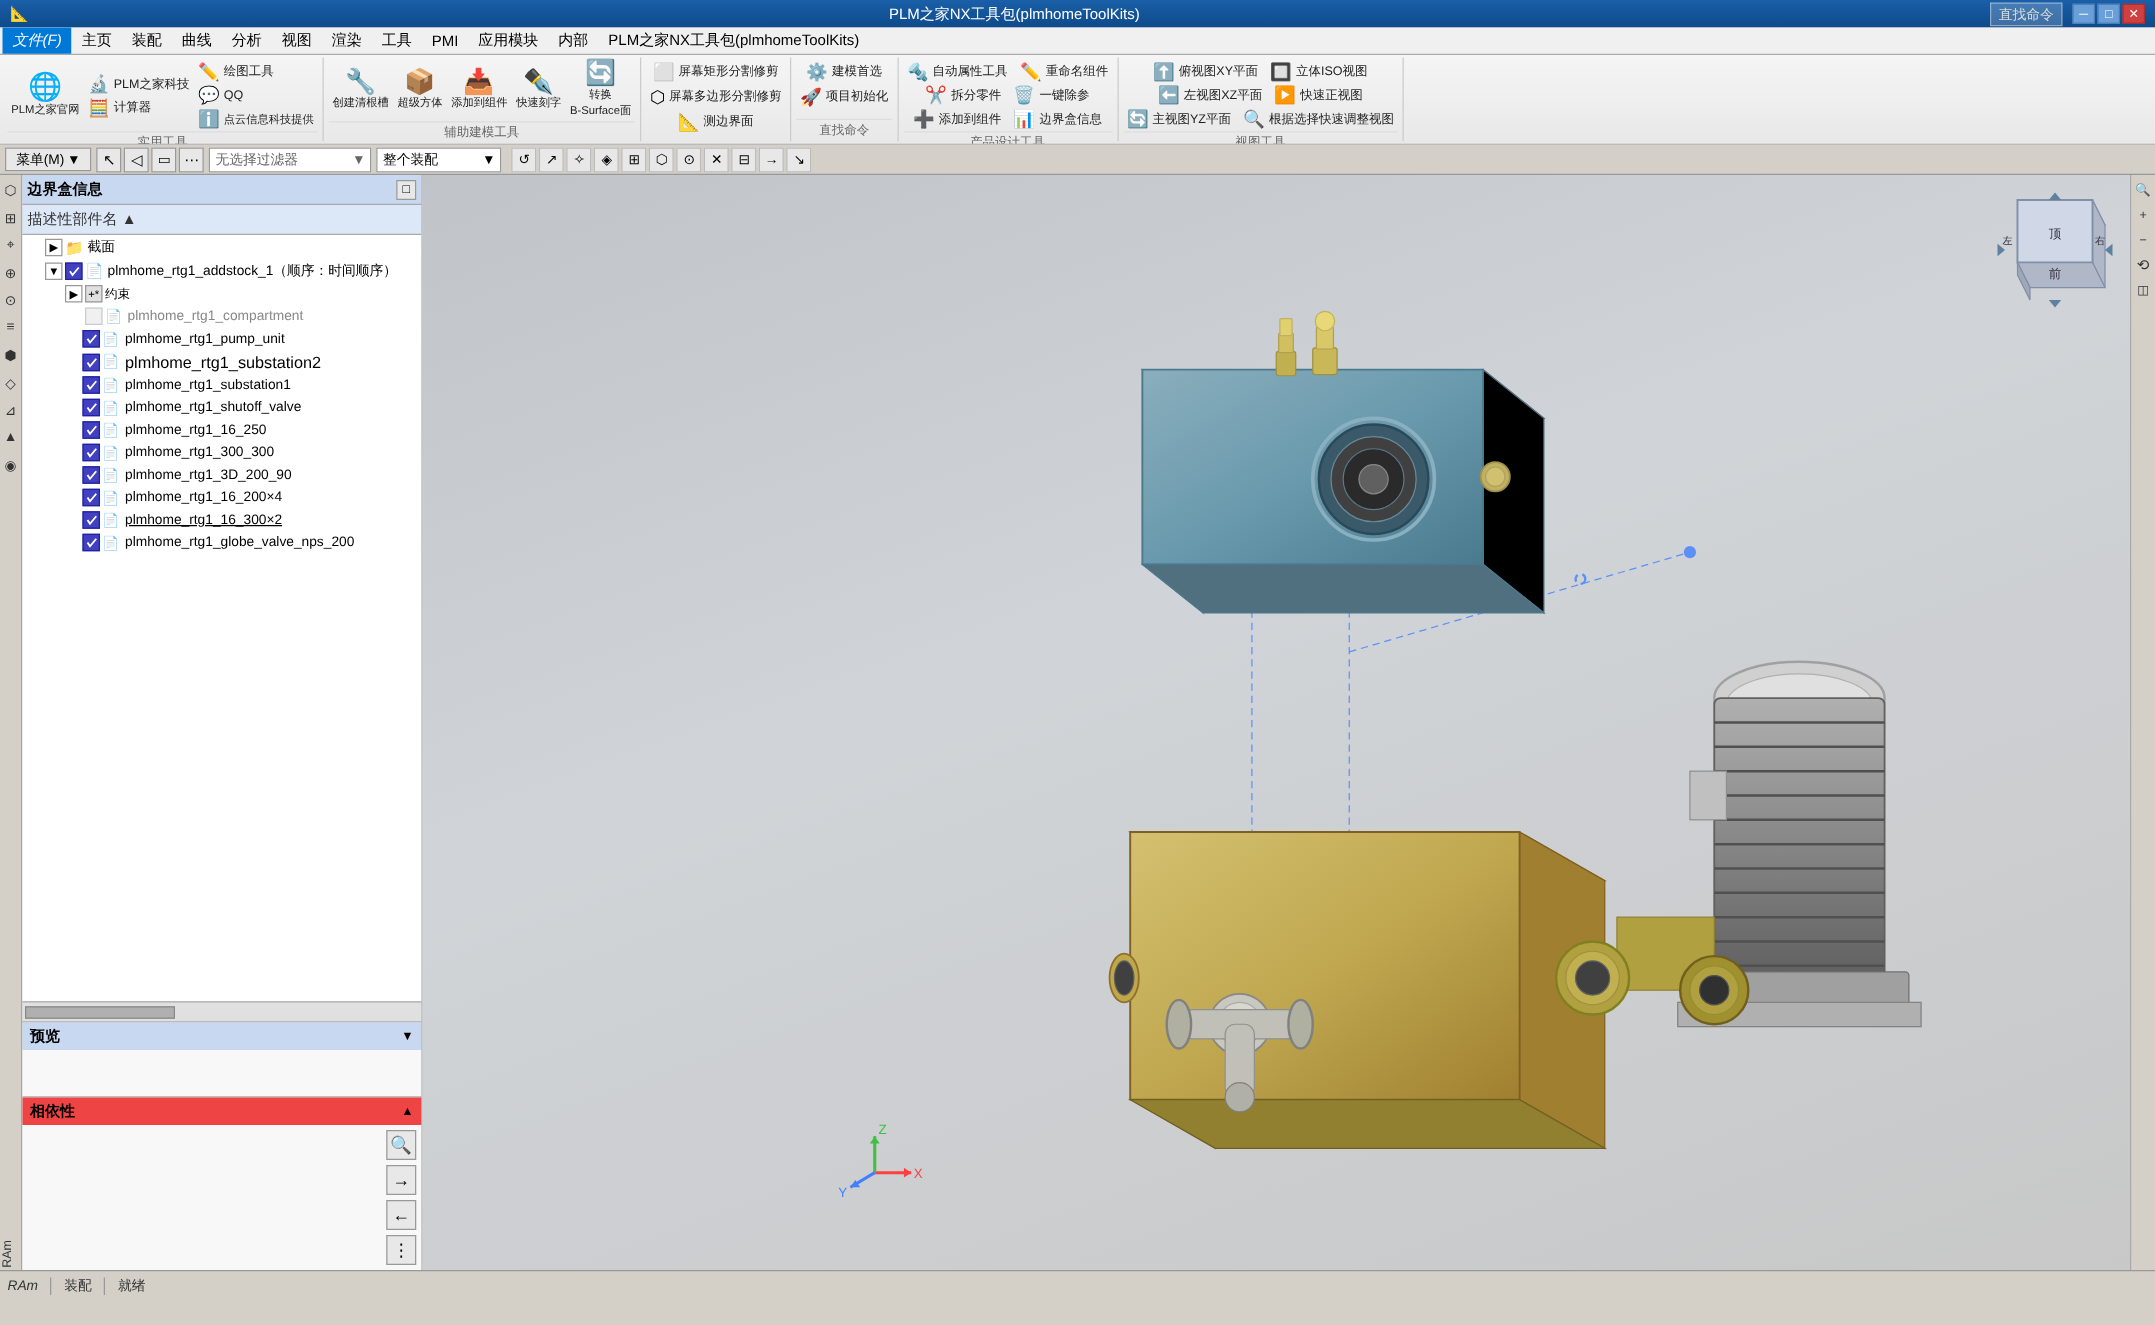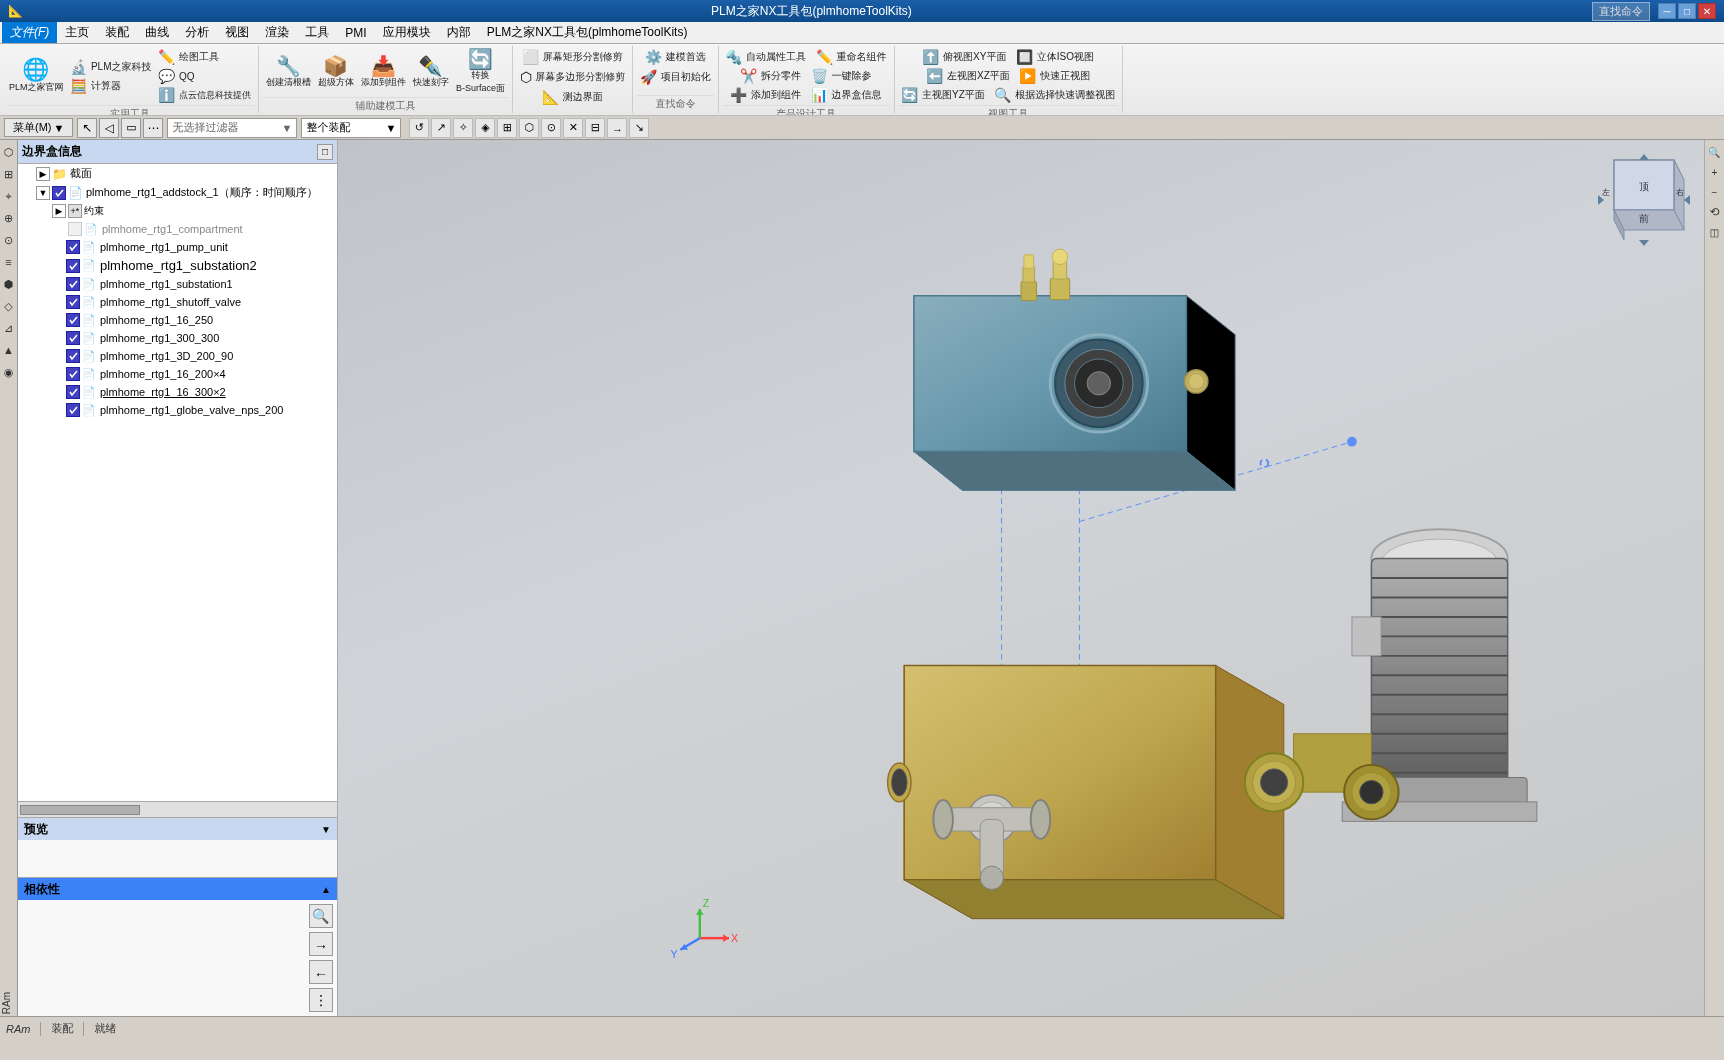--- a/index.html
+++ b/index.html
@@ -303,20 +303,23 @@
     </div>
   </div>
 
   <div id="sidebar" style="width:320px;background:#f0f0f0;border-right:1px solid #aaa;display:flex;flex-direction:column;">
 
     <div style="height:24px;background:#c8d8f0;border-bottom:1px solid #aaa;display:flex;align-items:center;padding:0 4px;justify-content:space-between;">
       <span style="font-size:12px;font-weight:bold;">边界盒信息</span>
       <div style="width:16px;height:16px;background:#e8e8e8;border:1px solid #999;display:flex;align-items:center;justify-content:center;font-size:10px;cursor:pointer;">□</div>
     </div>
 
+    <div style="height:24px;background:#dce8f8;border-bottom:1px solid #aaa;display:flex;align-items:center;padding:0 4px;">
+      <span style="font-size:12px;color:#333;">描述性部件名 ▲</span>
+    </div>
 
     <div style="flex:1;overflow-y:auto;overflow-x:auto;background:white;min-height:0;">
 
       <div class="tree-node" style="display:flex;align-items:center;padding:2px 2px;white-space:nowrap;">
         <span class="tree-indent" style="width:16px;display:inline-block;"></span>
         <span class="tree-expand" style="font-size:9px;">▶</span>
         <span style="width:16px;font-size:12px;margin-right:2px;">📁</span>
         <span style="font-size:11px;">截面</span>
       </div>
 
@@ -465,21 +468,21 @@
 
     <div style="height:60px;border-top:1px solid #aaa;">
       <div style="height:22px;background:#c8d8f0;display:flex;align-items:center;justify-content:space-between;padding:0 6px;cursor:pointer;">
         <span style="font-size:12px;font-weight:bold;">预览</span>
         <span style="font-size:10px;cursor:pointer;">▼</span>
       </div>
       <div style="height:38px;background:#f8f8f8;"></div>
     </div>
 
     <div style="border-top:1px solid #aaa;">
-      <div style="height:22px;background:#3b82f6;display:flex;align-items:center;justify-content:space-between;padding:0 6px;cursor:pointer;">
+      <div style="height:22px;background:#ef4444;display:flex;align-items:center;justify-content:space-between;padding:0 6px;cursor:pointer;">
         <span style="font-size:12px;font-weight:bold;">相依性</span>
         <span style="font-size:10px;cursor:pointer;">▲</span>
       </div>
       <div style="background:#f8f8f8;padding:4px;display:flex;gap:4px;flex-direction:column;align-items:flex-end;">
         <div style="width:24px;height:24px;display:flex;align-items:center;justify-content:center;border:1px solid #999;background:#e8e8e8;cursor:pointer;font-size:14px;">🔍</div>
         <div style="width:24px;height:24px;display:flex;align-items:center;justify-content:center;border:1px solid #999;background:#e8e8e8;cursor:pointer;font-size:14px;">→</div>
         <div style="width:24px;height:24px;display:flex;align-items:center;justify-content:center;border:1px solid #999;background:#e8e8e8;cursor:pointer;font-size:14px;">←</div>
         <div style="width:24px;height:24px;display:flex;align-items:center;justify-content:center;border:1px solid #999;background:#e8e8e8;cursor:pointer;font-size:14px;">⋮</div>
       </div>
     </div>

